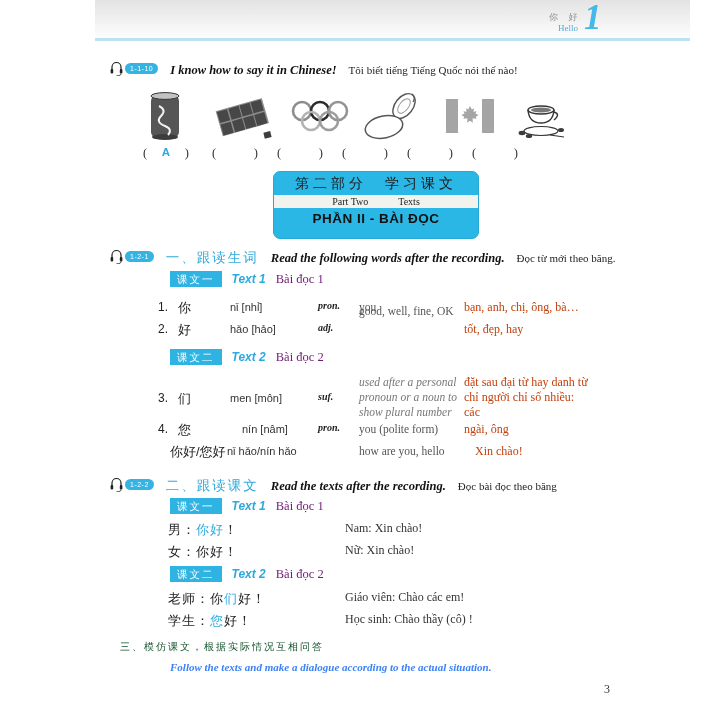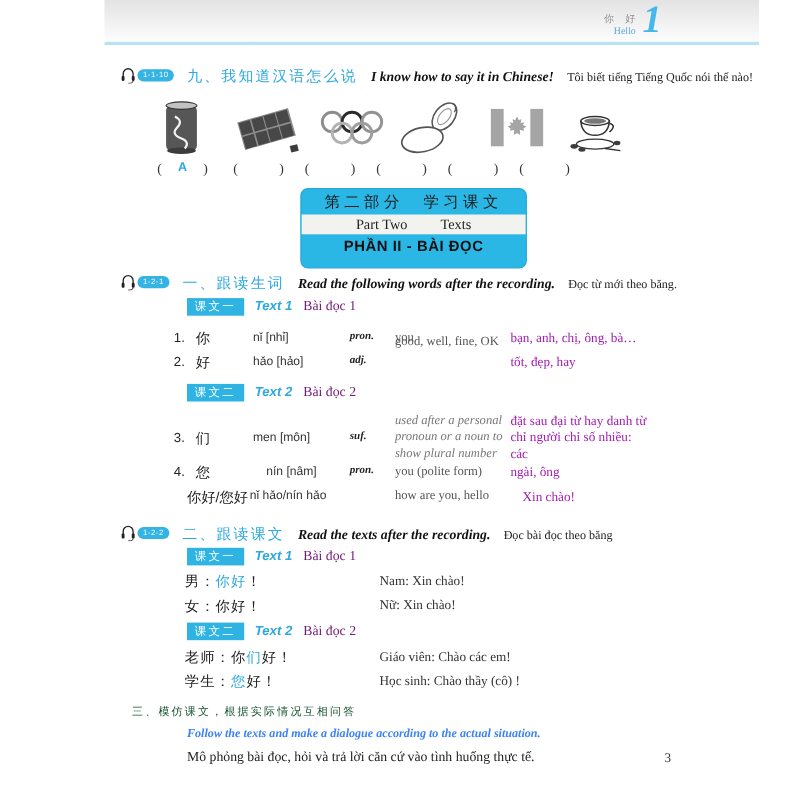--- a/index.html
+++ b/index.html
@@ -29,41 +29,41 @@
   .img-cell{position:absolute;}
   .answer{position:absolute;width:46px;display:flex;justify-content:space-between;
     padding:0 3px;font-size:12.5px;color:#333;top:146px;}
   .answer-letter{color:#2ea9dd;font-weight:bold;font-family:"Liberation Sans",sans-serif;font-size:11.5px;}
 
   
   .part-box{position:absolute;left:273px;top:171px;width:204px;border-radius:7px;
     background:#2bb7e6;overflow:hidden;border:1px solid #25a8d6;}
   .part-cn{color:#1a1a1a;font-family:"Liberation Sans",sans-serif;font-size:14px;
     letter-spacing:4px;text-align:center;padding:3px 0 2px;}
-  .part-en{background:#f2f2ef;text-align:center;font-size:13px;color:#222;
+  .part-en{background:#f2f2ef;text-align:center;font-size:10px;color:#222;
     padding:1px 0;display:flex;justify-content:center;gap:30px;}
   .part-vi{color:#101010;font-family:"Liberation Sans",sans-serif;font-weight:bold;
     font-size:13.5px;text-align:center;padding:3px 0 12px;letter-spacing:.5px;}
 
   
   .textlabel{position:absolute;left:170px;display:flex;align-items:baseline;gap:10px;white-space:nowrap;}
   .tl-badge{background:#2eb3e2;color:#fff;font-family:"Liberation Sans",sans-serif;
     font-size:10.5px;letter-spacing:2px;padding:2px 7px;line-height:12px;}
   .tl-en{color:#2ea9dd;font-weight:bold;font-style:italic;
     font-family:"Liberation Sans",sans-serif;font-size:12px;}
   .tl-vi{font-size:12.5px;color:#701a75;}
 
   
   .vc{position:absolute;white-space:nowrap;}
   .c-num{left:158px;font-family:"Liberation Sans",sans-serif;font-size:12px;}
   .c-hanzi{left:178px;font-family:"Liberation Sans",sans-serif;font-size:13px;}
   .c-pinyin{left:230px;font-family:"Liberation Sans",sans-serif;font-size:11px;color:#333;}
   .c-pos{left:318px;font-weight:bold;font-style:italic;font-size:10px;color:#222;}
   .c-en{left:359px;font-size:11.5px;color:#555;width:112px;white-space:normal;line-height:15px;}
-  .c-vi{left:464px;font-size:12px;color:#a21caf;width:124px;white-space:normal;line-height:15px;}
+  .c-vi{left:464px;font-size:12px;color:#c2410c;width:124px;white-space:normal;line-height:15px;}
   .en-italic{font-style:italic;color:#777;}
 
   
   .dlg{position:absolute;left:168px;white-space:nowrap;}
   .d-cjk{font-family:"Liberation Sans",sans-serif;font-size:13px;color:#222;letter-spacing:1px;}
   .d-trans{position:absolute;left:177px;top:1px;font-size:12px;color:#333;}
   .blue{color:#2ea9dd;}
 
   
   .s3-cjk{position:absolute;left:120px;top:640px;color:#14532d;
@@ -88,21 +88,20 @@
   <div class="heading" style="left:110px;top:58px;">
     <span class="audio-chip">
       <svg width="13" height="16" viewBox="0 0 13 16">
         <path d="M2 10 V7 a4.5 4.5 0 0 1 9 0 v3" fill="none" stroke="#222" stroke-width="1.2"></path>
         <rect x="0.6" y="9" width="2.6" height="4.6" rx="1" fill="#222"></rect>
         <rect x="9.8" y="9" width="2.6" height="4.6" rx="1" fill="#222"></rect>
         <path d="M11 13.6 q0 2.2 -4.5 2.2" fill="none" stroke="#222" stroke-width="0.9"></path>
       </svg>
       <span class="audio-badge">1-1-10</span>
     </span>
-    <span class="h-cjk">九、我知道汉语怎么说</span>
     <span class="h-en">I know how to say it in Chinese!</span>
     <span class="h-vi">Tôi biết tiếng Tiếng Quốc nói thế nào!</span>
   </div>
 
   <div class="img-cell" style="left:148px;top:90px;">
     <svg width="34" height="52" viewBox="0 0 34 52">
       <rect x="3" y="5" width="28" height="43" rx="6" fill="#565656"></rect>
       <ellipse cx="17" cy="6" rx="14" ry="3.4" fill="#c2c2c2" stroke="#333" stroke-width="1"></ellipse>
       <ellipse cx="17" cy="47" rx="13" ry="3" fill="#3c3c3c"></ellipse>
       <path d="M11 16 q8 4 2 10 q-6 6 4 10 q8 3 3 9" fill="none" stroke="#f2f2f2" stroke-width="2"></path>
@@ -307,16 +306,15 @@
     <span class="d-cjk"><span>老师：</span><span>你</span><span class="blue">们</span><span>好！</span></span>
     <span class="d-trans">Giáo viên: Chào các em!</span>
   </div>
   <div class="dlg" style="top:611px;">
     <span class="d-cjk"><span>学生：</span><span></span><span class="blue">您</span><span>好！</span></span>
     <span class="d-trans">Học sinh: Chào thầy (cô) !</span>
   </div>
 
   <div class="s3-cjk">三、模仿课文，根据实际情况互相问答</div>
   <div class="s3-en">Follow the texts and make a dialogue according to the actual situation.</div>
-  <div class="s3-vi">Mô phỏng bài đọc, hỏi và trả lời căn cứ vào tình huống thực tế.</div>
 
   <div class="pagenum">3</div>
 </div>
 
 </body></html>

